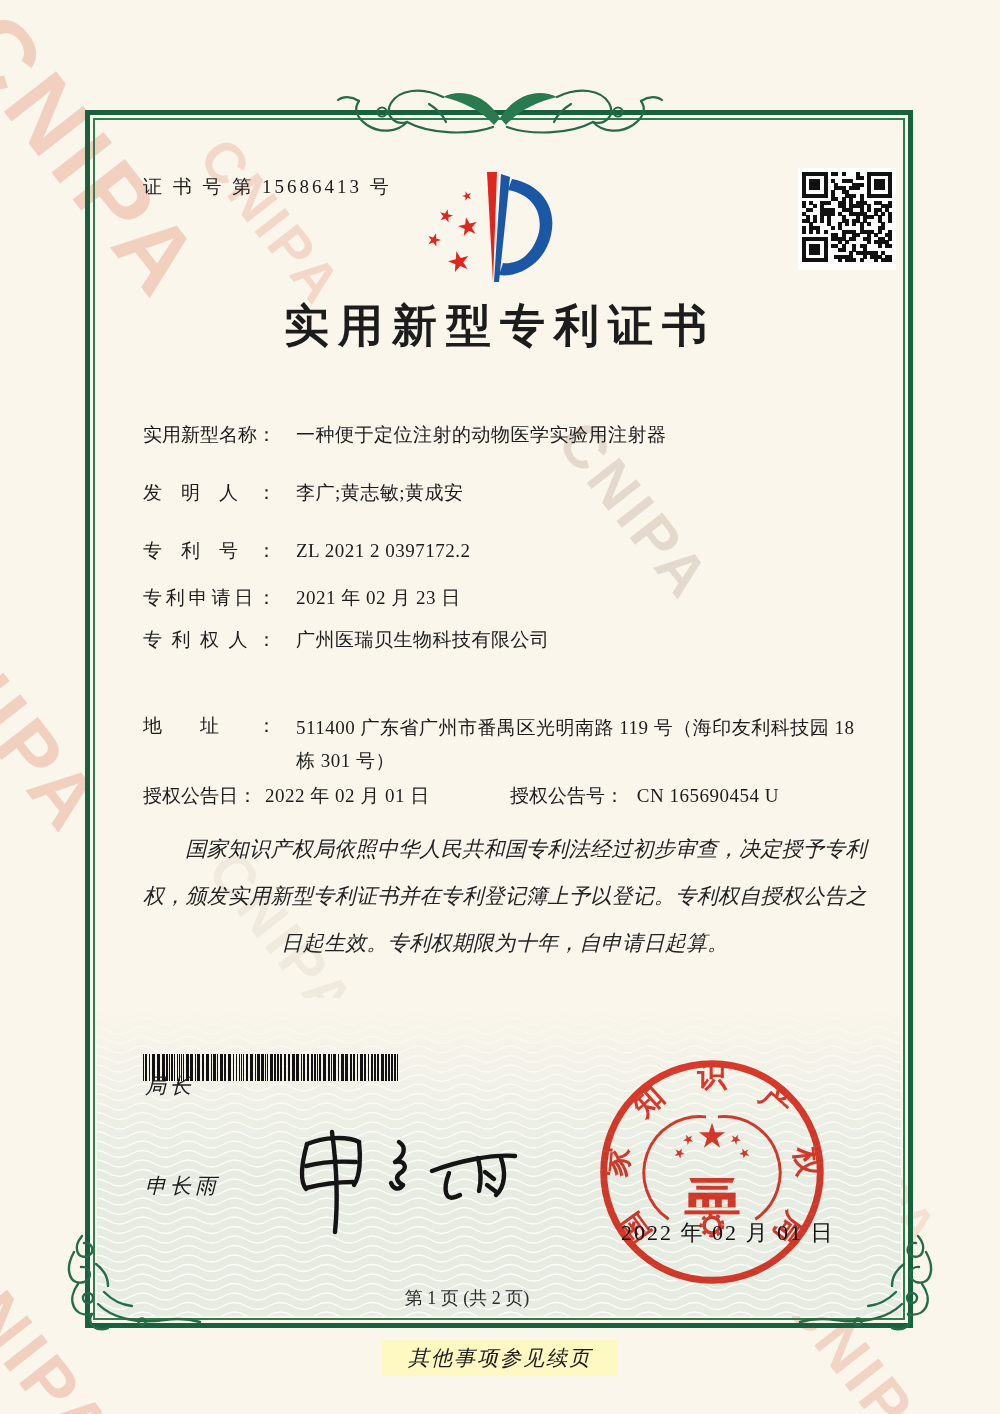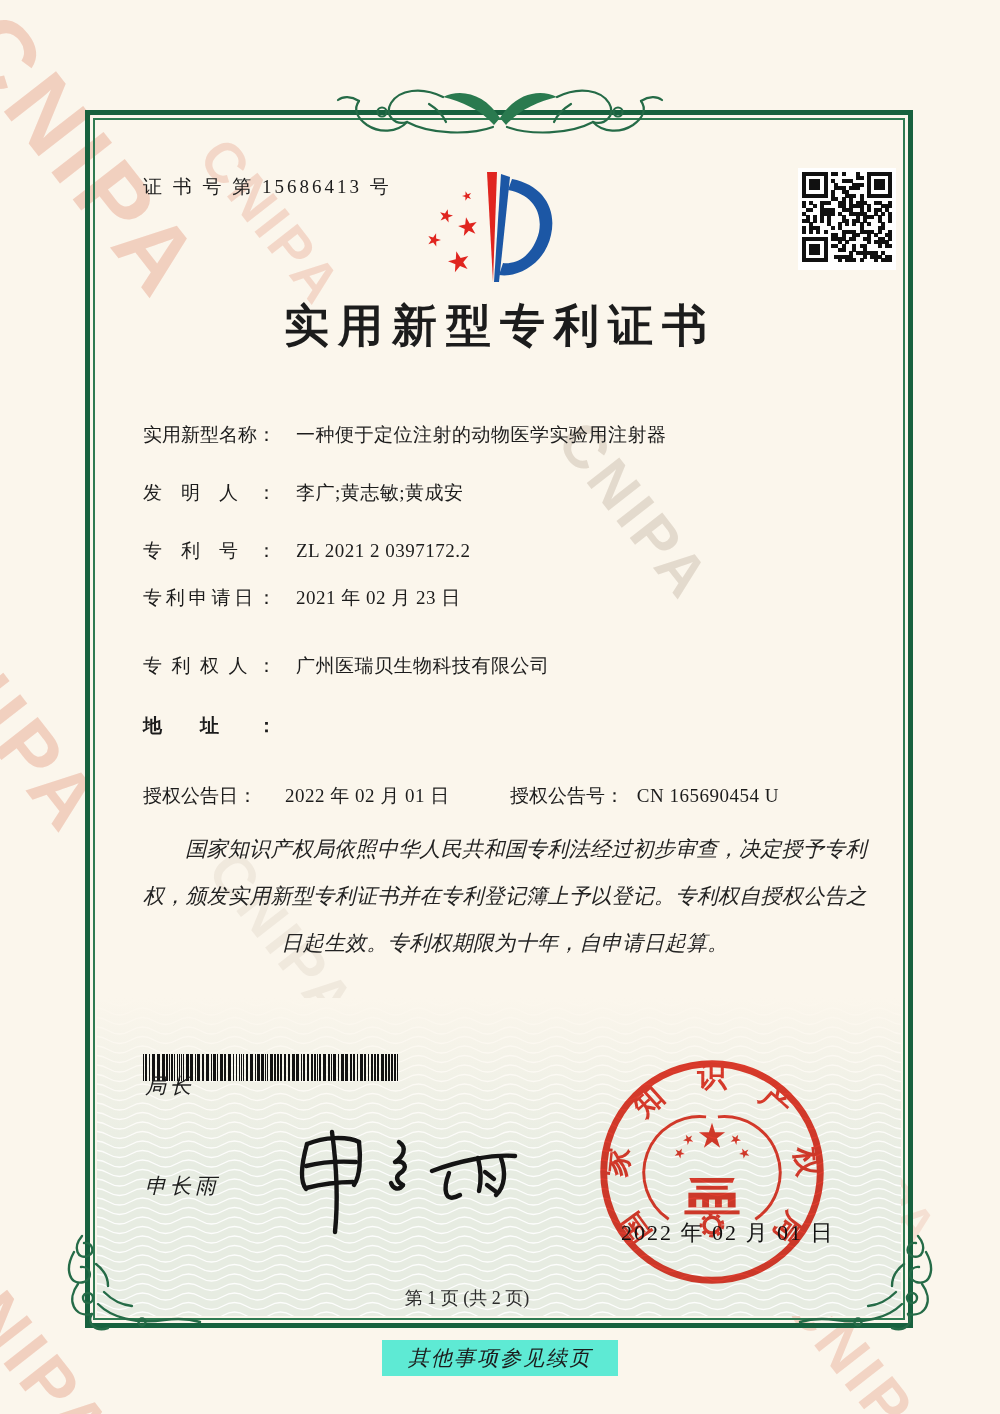--- a/index.html
+++ b/index.html
@@ -22,32 +22,32 @@
   .orn{z-index:3;}
   
   .content{z-index:4;}
   #cert-no{left:143px;top:174px;font-size:19px;letter-spacing:3px;}
   #title{left:0;right:0;top:296px;text-align:center;font-size:45px;font-weight:bold;letter-spacing:9px;}
   .frow{left:143px;display:flex;font-size:19px;line-height:30px;}
   .flabel{width:133px;flex:none;text-align:justify;text-align-last:justify;}
   .fvalue{margin-left:20px;max-width:600px;letter-spacing:.5px;}
   #row-addr .fvalue{max-width:568px;line-height:33px;}
   #row-grant{left:143px;display:flex;font-size:19px;}
-  #grant-pair1{width:367px;display:flex;flex:none;gap:20px;}
+  #grant-pair1{width:367px;display:flex;flex:none;}
   .pair-label{flex:none;}
   .pair-value{margin-left:8px;letter-spacing:.5px;}
   #paras{left:140px;top:826px;width:730px;font-size:21px;line-height:47px;
          font-style:italic;color:#222;text-align:center;}
   #paras p{margin:0;text-indent:2em;letter-spacing:.3px;}
   #sig-title{left:145px;top:1072px;font-size:21px;font-style:italic;letter-spacing:4px;}
   #sig-name{left:145px;top:1172px;font-size:21px;font-style:italic;letter-spacing:4px;}
   #seal-date{left:621px;top:1218px;font-size:22px;letter-spacing:2px;color:#111;z-index:6;}
   #page-info{left:85px;width:764px;top:1286px;text-align:center;font-size:18px;color:#2b2b2b;}
   #note-band{left:0;right:0;top:1340px;text-align:center;z-index:4;}
-  #note-band span{display:inline-block;background:#5eead4;padding:4px 26px;font-size:21px;
+  #note-band span{display:inline-block;background:#fef9c3;padding:4px 26px;font-size:21px;
                   font-style:italic;letter-spacing:2px;}
   #seal-wrap{left:584px;top:1044px;z-index:5;opacity:.92;mix-blend-mode:multiply;}
   #signature{left:252px;top:1092px;z-index:5;}
   #barcode{left:143px;top:1054px;z-index:4;}
   #qr{left:798px;top:168px;background:#fff;padding:4px;z-index:4;}
   #logo{left:413px;top:164px;z-index:4;}
 </style>
 </head>
 <body>
 
@@ -497,26 +497,27 @@
   <span class="fvalue">李广;黄志敏;黄成安</span>
 </div>
 <div class="abs content frow" style="top:536px;">
   <span class="flabel">专利号：</span>
   <span class="fvalue">ZL 2021 2 0397172.2</span>
 </div>
 <div class="abs content frow" style="top:583px;">
   <span class="flabel">专利申请日：</span>
   <span class="fvalue">2021 年 02 月 23 日</span>
 </div>
-<div class="abs content frow" style="top:651px;justify-content:flex-end;">
+<div class="abs content frow" style="top:625px;justify-content:flex-end;">
   <span class="flabel">专利权人：</span>
   <span class="fvalue">广州医瑞贝生物科技有限公司</span>
 </div>
-<div class="abs content frow" id="row-addr" style="top:711px;font-weight:bold;">
+<div class="abs content frow" id="row-addr" style="top:711px;">
   <span class="flabel">地址：</span>
+  <span class="fvalue">511400 广东省广州市番禺区光明南路 119 号（海印友利科技园 18 栋 301 号）</span>
 </div>
 <div class="abs content" id="row-grant" style="top:783px;">
   <span id="grant-pair1">
     <span class="pair-label">授权公告日：</span>
     <span class="pair-value">2022 年 02 月 01 日</span>
   </span>
   <span>
     <span class="pair-label">授权公告号：</span>
     <span class="pair-value">CN 165690454 U</span>
   </span>

